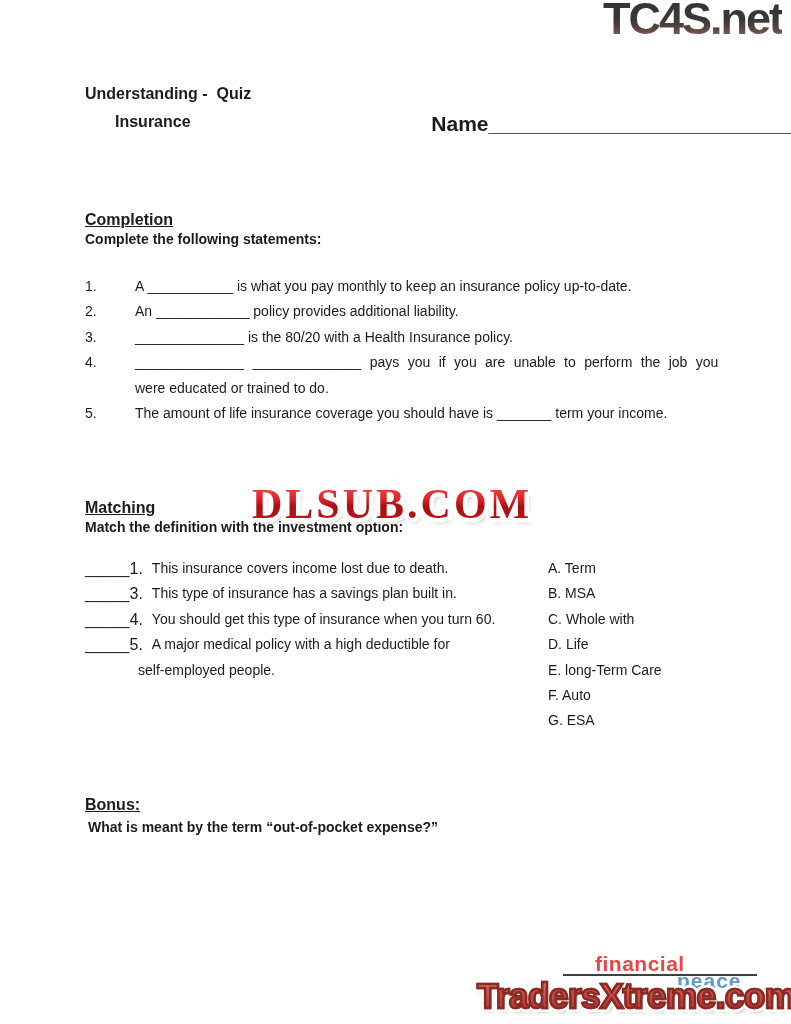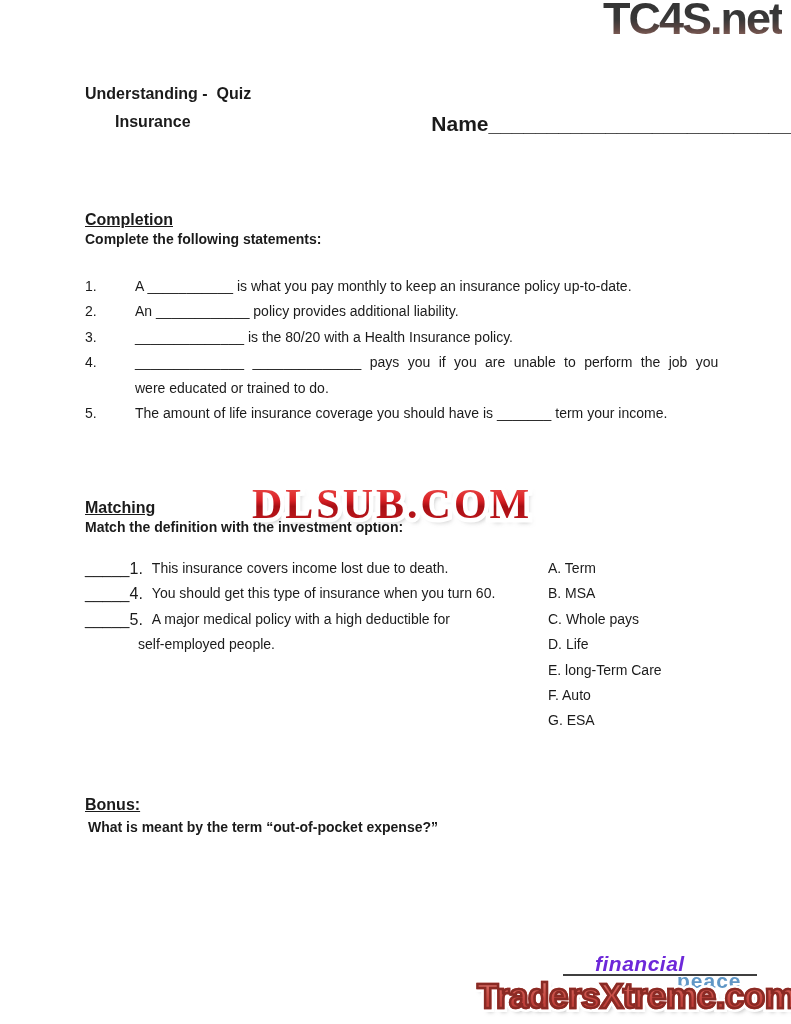--- a/index.html
+++ b/index.html
@@ -64,21 +64,21 @@
     text-shadow:3px 4px 5px rgba(110,110,110,0.6);
   }
   .wm-mid .wm-fill {
     position:relative;
     background:linear-gradient(180deg,#ef5a55 0%,#d92025 42%,#a80f14 55%,#c41a1f 100%);
     -webkit-background-clip:text; background-clip:text; color:transparent;
   }
 
   
   .fp-line { position:absolute; left:563px; top:974px; width:194px; height:2px; background:#3f3f3f; z-index:3; }
-  .fp-financial { position:absolute; left:595px; top:952px; z-index:4; font-size:21px; font-weight:bold; color:#6d28d9; letter-spacing:0.5px;font-style:italic; }
+  .fp-financial { position:absolute; left:595px; top:952px; z-index:4; font-size:21px; font-weight:bold; color:#ef4444; letter-spacing:0.5px; }
   .fp-peace { position:absolute; left:677px; top:969px; z-index:4; font-size:21px; font-weight:bold; color:#6097c6; letter-spacing:1px; }
 
   
   .wm-bottom {
     position:absolute; left:477px; top:977px; z-index:9;
     font-weight:bold; font-size:35px; letter-spacing:-0.5px; line-height:1.1; white-space:nowrap;
   }
   .wm-bottom .wm-stroke {
     position:absolute; left:0; top:0;
     -webkit-text-stroke:8px #ffffff; color:#ffffff;
@@ -148,33 +148,37 @@
   <div class="matching">
     <div class="section-h">Matching</div>
     <div class="section-sub">Match the definition with the investment option:</div>
     <div class="match-body">
       <div class="m-list">
           <div class="m-item">
             <span class="m-prefix">_____1.</span>
             <div class="m-line">This insurance covers income lost due to death.</div>
           </div>
           <div class="m-item">
+            <span class="m-prefix">_____3.</span>
+            <div class="m-line">This type of insurance has a savings plan built in.</div>
+          </div>
+          <div class="m-item">
             <span class="m-prefix">_____4.</span>
             <div class="m-line">You should get this type of insurance when you turn 60.</div>
           </div>
           <div class="m-item">
             <span class="m-prefix">_____5.</span>
             <div class="m-line">A major medical policy with a high deductible for</div>
           </div>
           <div class="m-extra">self-employed people.</div>
         </div>
       <div class="options-list">
           <div class="m-option">A. Term</div>
           <div class="m-option">B. MSA</div>
-          <div class="m-option">C. Whole pays</div>
+          <div class="m-option">C. Whole with</div>
           <div class="m-option">D. Life</div>
           <div class="m-option">E. long-Term Care</div>
           <div class="m-option">F. Auto</div>
           <div class="m-option">G. ESA</div>
         </div>
     </div>
   </div>
 
   <div class="wm-mid">
     <span class="wm-stroke">DLSUB.COM</span>

